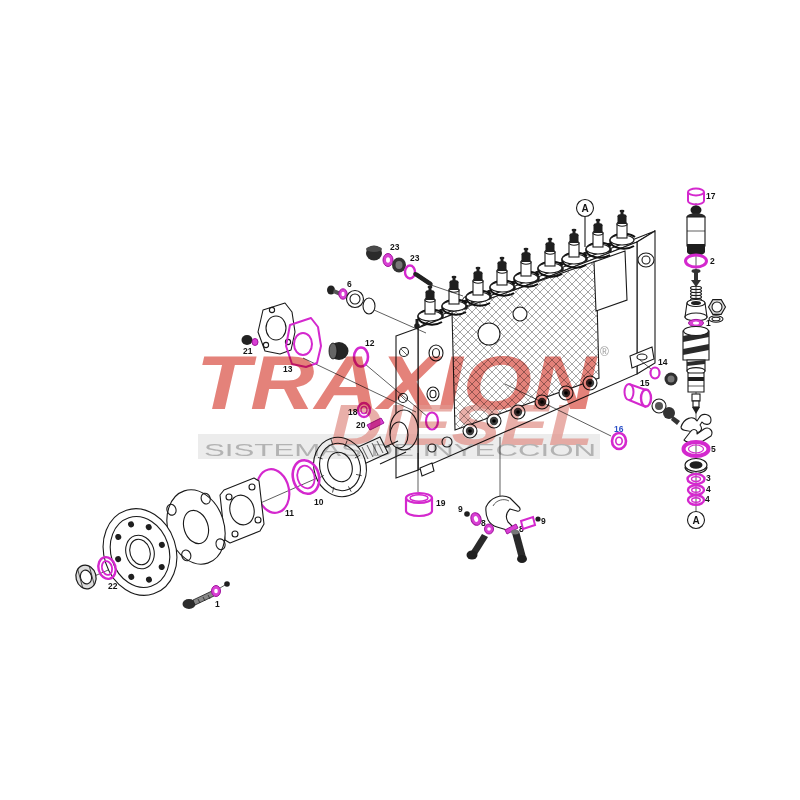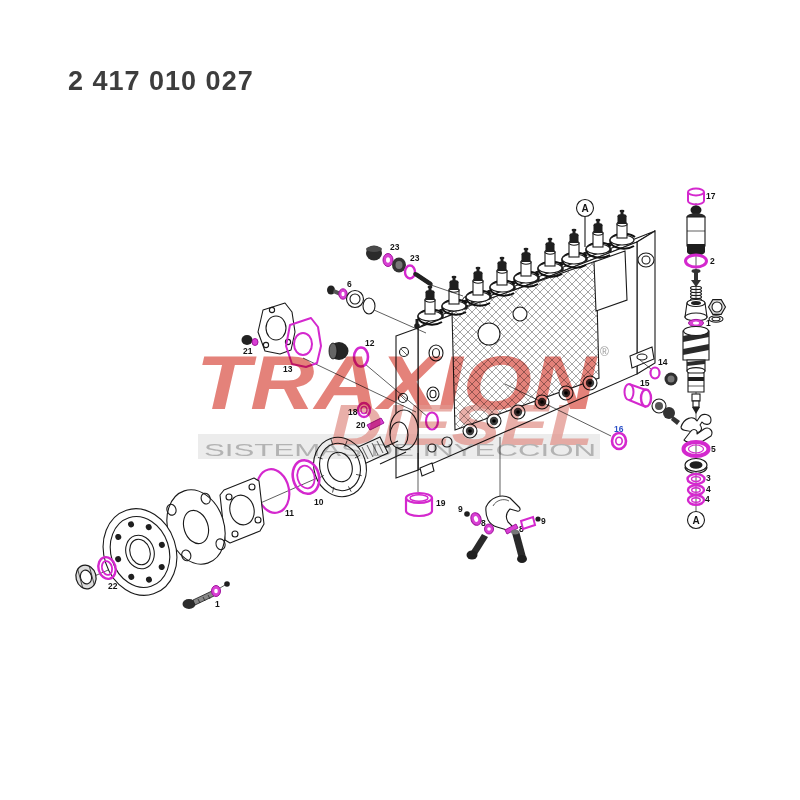--- a/index.html
+++ b/index.html
@@ -18,21 +18,20 @@
   .wh{fill:#ffffff;stroke:#1a1a1a;stroke-width:1.1;}
   .dk{fill:#1f1f1f;stroke:none;}
   .mg{stroke:#d428ce;fill:none;}
   .mgf{fill:#d940d4;stroke:#a1159e;stroke-width:1;}
   .thin{stroke:#1a1a1a;stroke-width:0.7;fill:none;}
 </style>
 </head>
 <body>
 
 <div class="stage">
-  <div class="title">2 417 010 027</div>
 
   <svg width="800" height="800" viewBox="0 0 800 800" xmlns="http://www.w3.org/2000/svg">
     <defs>
       <pattern id="xh" width="8" height="8" patternUnits="userSpaceOnUse">
         <path d="M0,8 L8,0 M0,0 L8,8" stroke="#4a4a4a" stroke-width="0.5"></path>
       </pattern>
       <g id="tower">
         <path d="M 13,-3 A 13.5,7.5 0 1 0 12,6" stroke="#111" stroke-width="2" fill="none"></path>
         <ellipse cx="0" cy="0" rx="12" ry="5" class="wh"></ellipse>
         <rect x="-5" y="-16" width="10" height="14" class="wh"></rect>

